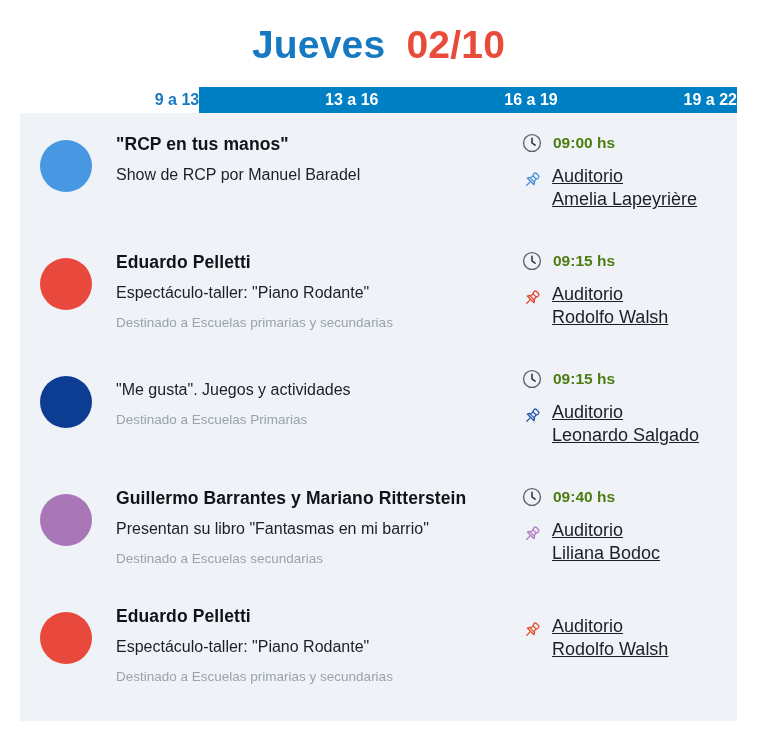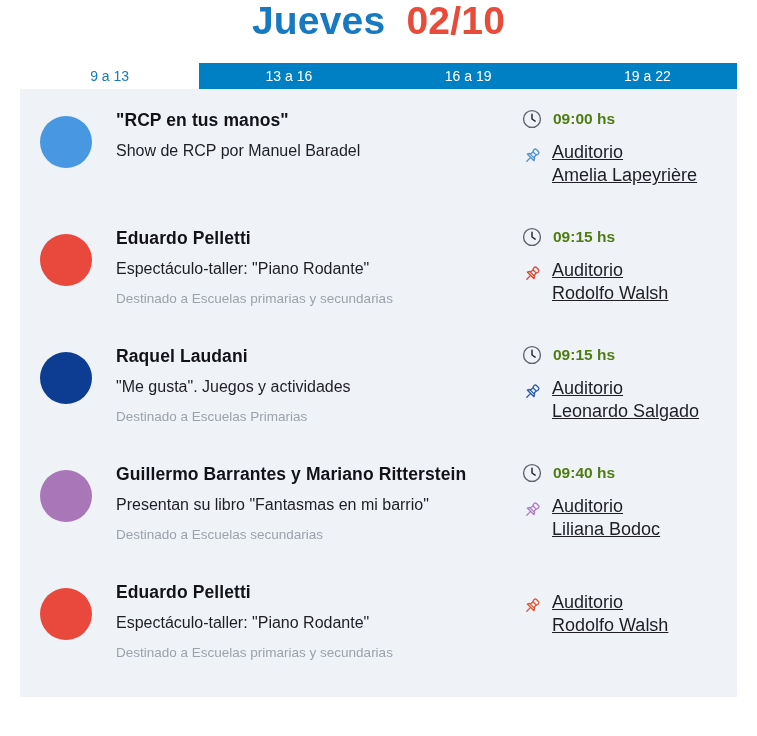--- a/index.html
+++ b/index.html
@@ -10,43 +10,44 @@
   }
   .page {
     position: relative;
     width: 757px;
     height: 736px;
     background: #ffffff;
     overflow: hidden;
   }
   
   .page-title {
+    padding-top: 24px;
     text-align: center;
     font-size: 39px;
     font-weight: 700;
     letter-spacing: 0.2px;
     line-height: 1.1;
   }
   .title-day  { color: #1779c2; }
   .title-date { color: #e84b3a; margin-left: 10px; }
 
   
   .tab-bar {
     display: flex;
     margin: 20px 20px 0 20px;
     height: 26px;
     background: #0080c4;
   }
   .tab {
     flex: 1 1 0;
     display: flex;
     align-items: center;
-    justify-content: center;
-    font-size: 14px;
-    font-weight: 400;
+    justify-content: flex-end;
+    font-size: 16px;
+    font-weight: 700;
     color: #ffffff;
     background: #0080c4;
     cursor: pointer;
     user-select: none;
   }
   .tab.active {
     background: #ffffff;
     color: #1779c2;
   }
 
@@ -223,21 +224,20 @@
           <span class="loc-line1">Auditorio</span><br>
           <span class="loc-line2">Rodolfo Walsh</span>
         </span>
       </div>
     </div>
   </div>
 
   <div class="event-row">
     <div class="event-dot" style="background: rgb(12, 61, 146);"></div>
     <div class="event-main">
-      <div class="event-title">Raquel Laudani</div>
       <div class="event-subtitle">"Me gusta". Juegos y actividades</div>
       <div class="event-audience">Destinado a Escuelas Primarias</div>
     </div>
     <div class="event-side">
       <div class="side-time">
         <svg class="clock-icon" viewBox="0 0 24 24" fill="none" aria-hidden="true">
           <circle cx="12" cy="12" r="9.2" stroke="currentColor" stroke-width="1.5"></circle>
           <path d="M12 6.8 V12 L15.4 14.4" stroke="#26262c" stroke-width="1.6" stroke-linecap="round" stroke-linejoin="round"></path>
         </svg>
         <span class="time-label">09:15 hs</span>

